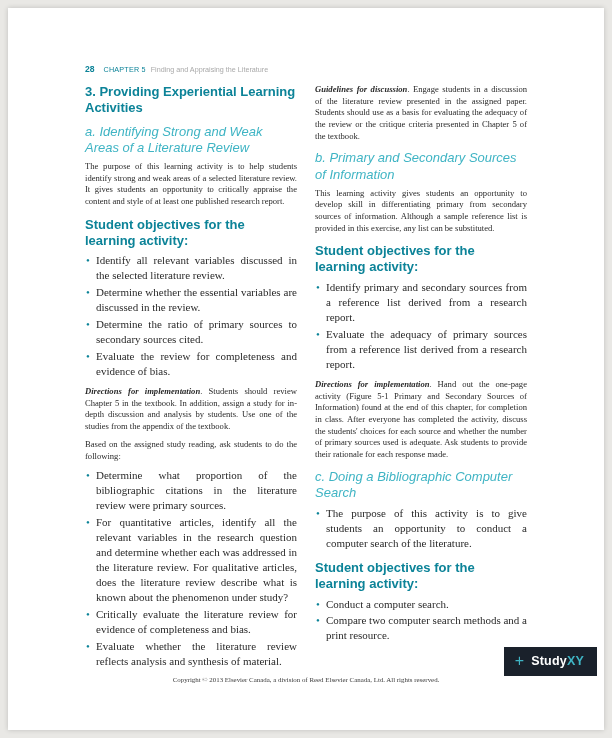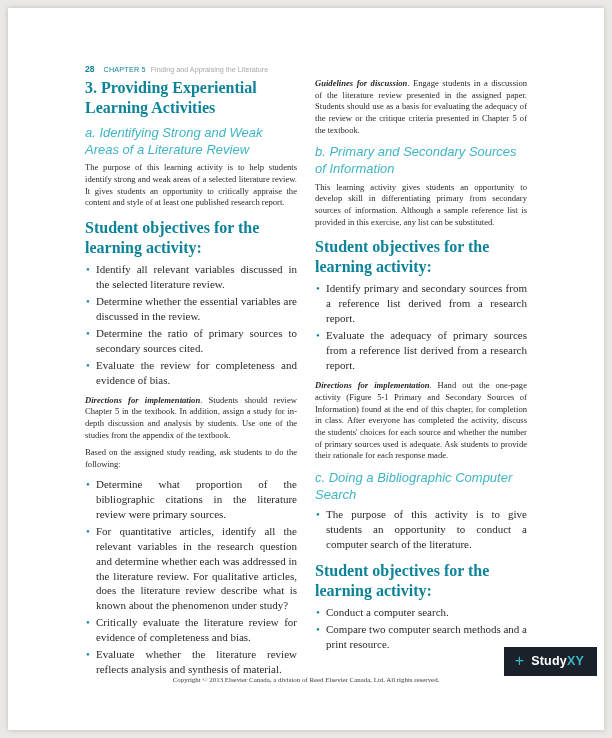--- a/index.html
+++ b/index.html
@@ -15,32 +15,32 @@
     font-family:"Liberation Serif",serif;
   }
   .sheet{
     position:absolute;left:8px;top:8px;width:596px;height:722px;
     background:#ffffff;box-shadow:0 0 5px rgba(0,0,0,.18);
     box-sizing:border-box;padding:56px 77px 0 77px;
   }
   
   .pagehead{
     font-family:"Liberation Sans",sans-serif;
-    display:flex;align-items:baseline;margin-bottom:4px;text-align:center;
+    display:flex;align-items:baseline;margin-bottom:10px;text-align:center;
   }
   .pagenum{color:var(--accent);font-weight:700;font-size:8.6px;margin-right:9px;}
   .chap{color:var(--accent);font-weight:400;font-size:7.2px;margin-right:5px;letter-spacing:.2px;}
   .chaptitle{color:#a9a9a9;font-size:7.2px;}
   
   .columns{display:flex;gap:18px;}
   .col{width:212px;box-sizing:border-box;}
   
   .sec{
-    font-family:Liberation Serif, serif;color:var(--accent);
-    font-size:16px;font-weight:700;line-height:1.22;margin:9px 0 5px;
+    font-family:Liberation Sans, sans-serif;color:var(--accent);
+    font-size:13px;font-weight:700;line-height:1.22;margin:9px 0 5px;
   }
   .sec.first{margin-top:0;}
   .subh{
     font-family:"Liberation Sans",sans-serif;color:var(--accent-light);
     font-size:13px;font-style:italic;font-weight:400;line-height:1.28;margin:8px 0 4px;
   }
   .para{font-size:8.6px;line-height:1.36;text-align:justify;color:#2a2a2a;margin:0 0 6px;}
   .leadp{margin-top:2px;}
   .lead{font-weight:700;font-style:italic;}
   .blist{list-style:none;margin:0 0 7px;padding:0;}

